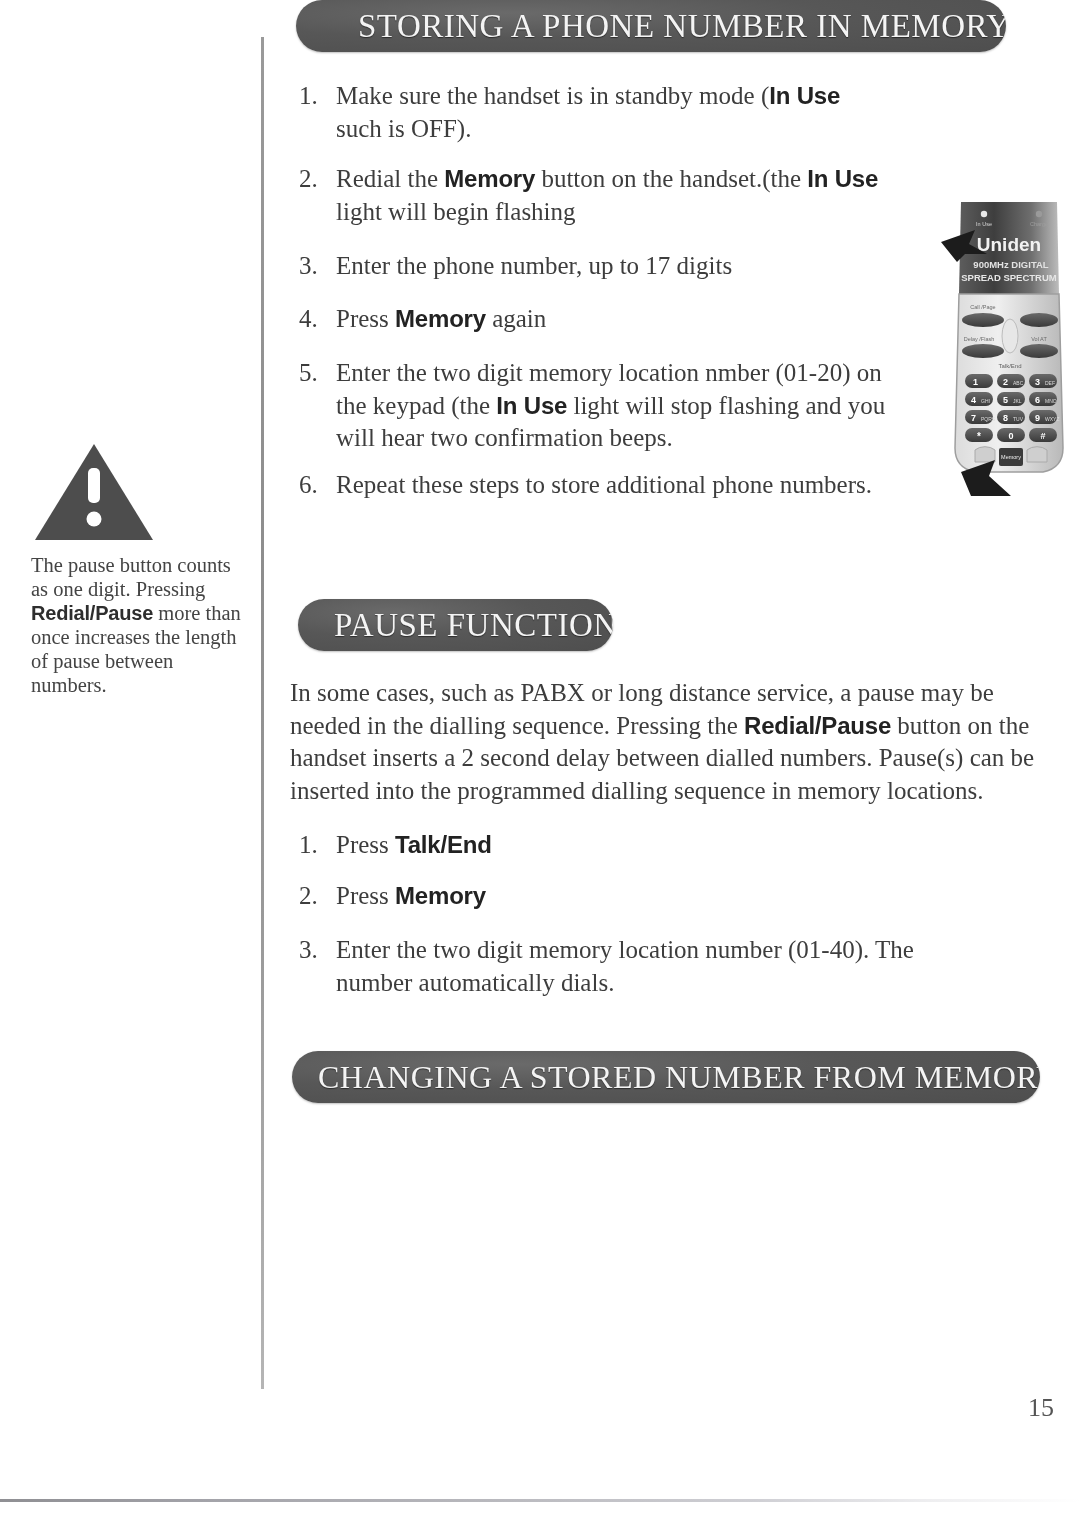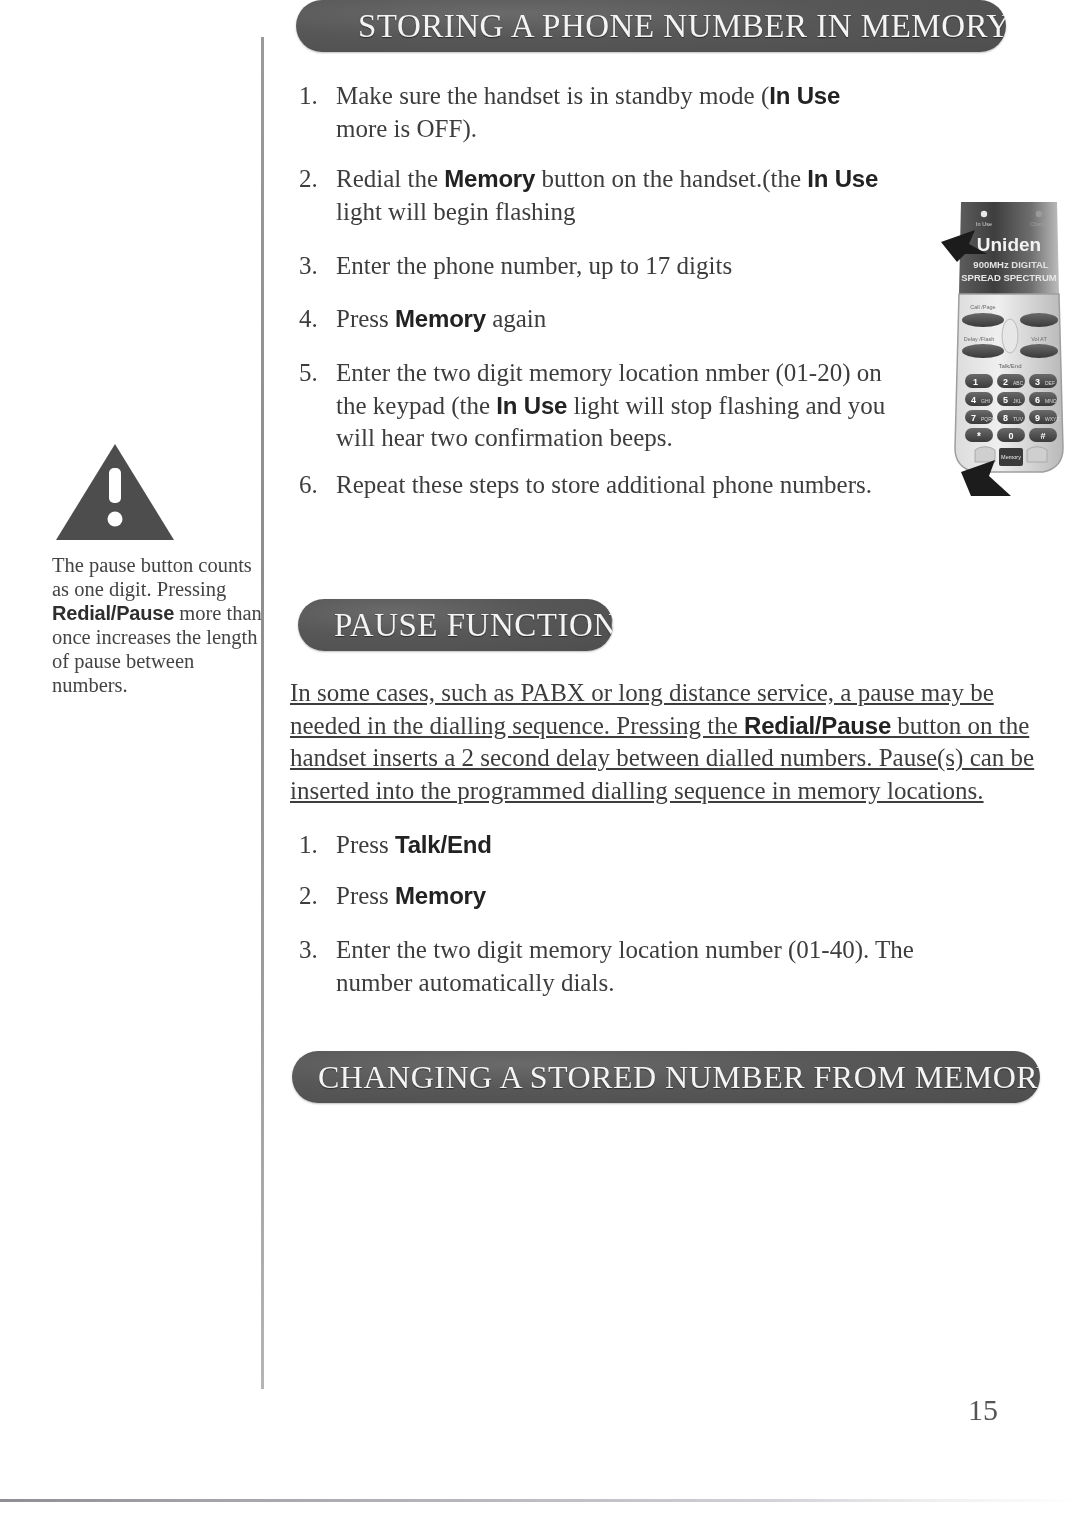--- a/index.html
+++ b/index.html
@@ -37,21 +37,21 @@
     width: 1080px;
     height: 3px;
     background: linear-gradient(to right,
                 #8f8f93 0%, #a2a2a8 18%, #b8b8bd 45%,
                 #cfcfd4 70%, #eeeef0 86%, #ffffff 100%);
   }
 
   
   .margin-col {
     position: absolute;
-    left: 52px;
+    left: 31px;
     top: 440px;
     width: 212px;
   }
   .warn-svg { display: block; }
 
   .note-text {
     margin-top: 8px;
     font-size: 20.5px;
     line-height: 1.17;
     color: #444;
@@ -140,44 +140,44 @@
   .s1 { margin-top: 28px; }
   .s2 { margin-top: 18px; }
   .s3 { margin-top: 22px; }
   .s4 { margin-top: 20px; }
   .s5 { margin-top: 22px; }
   .s6 { margin-top: 14px; }
 
   .sec-pause   { margin-top: 98px; }
   .sec-dial    { margin-top: 58px; }
   .sec-change  { margin-top: 52px; }
-  .body-gap    { margin-top: 26px; text-decoration: underline; }
+  .body-gap    { margin-top: 26px; }
   .list-gap    { margin-top: 22px; }
 
   
   .w-storing { width: 600px; }
   .w-pause   { width: 752px; }
   .w-dial    { width: 690px; }
   .w-change  { width: 742px; }
 
   
   .phone-fig {
     position: absolute;
     left: 939px;
     top: 196px;
     width: 150px;
     height: 330px;
   }
 
   
   .page-num {
     position: absolute;
-    left: 968px;
+    left: 1028px;
     top: 1393px;
-    font-size: 30px;
+    font-size: 26px;
     color: #555;
     font-family: "Liberation Serif", "DejaVu Serif", serif;
   }
 </style>
 </head>
 <body>
 
 <div class="page">
 
   <div class="divider-rule"></div>
@@ -202,21 +202,21 @@
   </div>
 
   <div class="content">
 
     <div class="pill pill-storing">
       <span class="pill-label">STORING A PHONE NUMBER IN MEMORY</span>
     </div>
     <ol class="steps w-storing s1">
         <li class="step">
           <span class="step-num">1.</span>
-          <span class="step-body"><span>Make sure the handset is in standby mode (</span><b>In Use</b><span> more is OFF).</span></span>
+          <span class="step-body"><span>Make sure the handset is in standby mode (</span><b>In Use</b><span> such is OFF).</span></span>
         </li>
         <li class="step s2">
           <span class="step-num">2.</span>
           <span class="step-body"><span>Redial the </span><b>Memory</b><span> button on the handset.(the </span><b>In Use</b><span> light will begin flashing</span></span>
         </li>
         <li class="step s3">
           <span class="step-num">3.</span>
           <span class="step-body"><span>Enter the phone number, up to 17 digits</span></span>
         </li>
         <li class="step s4">

